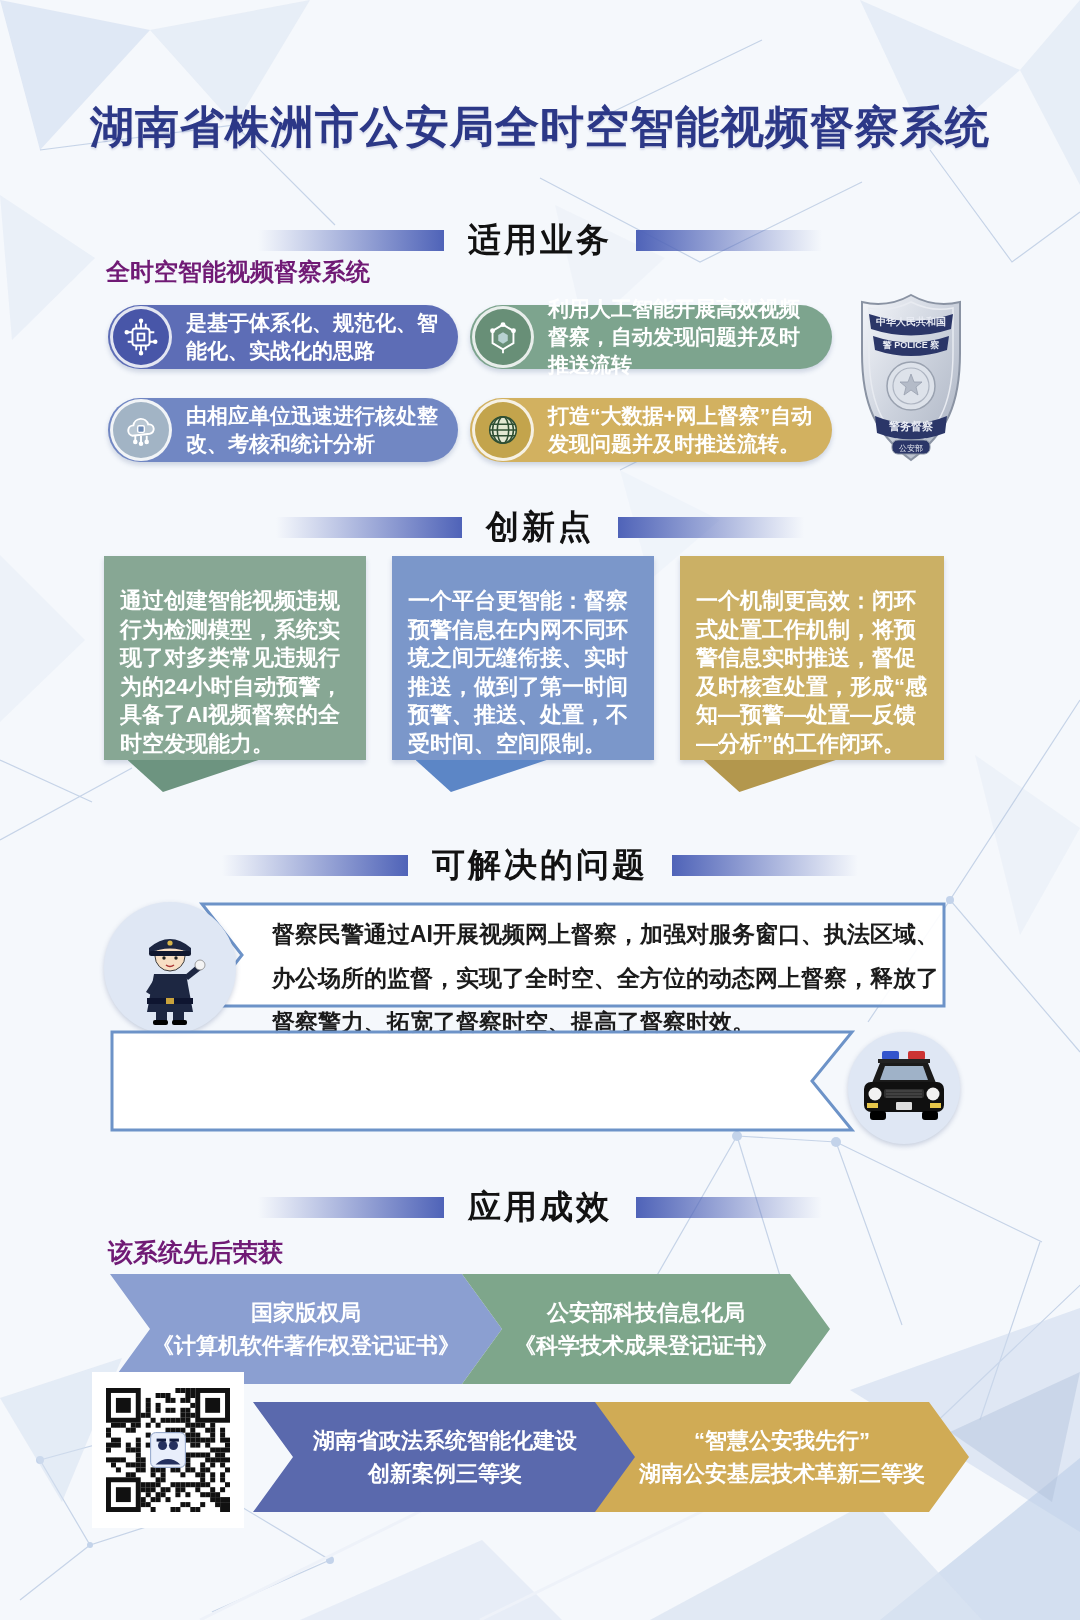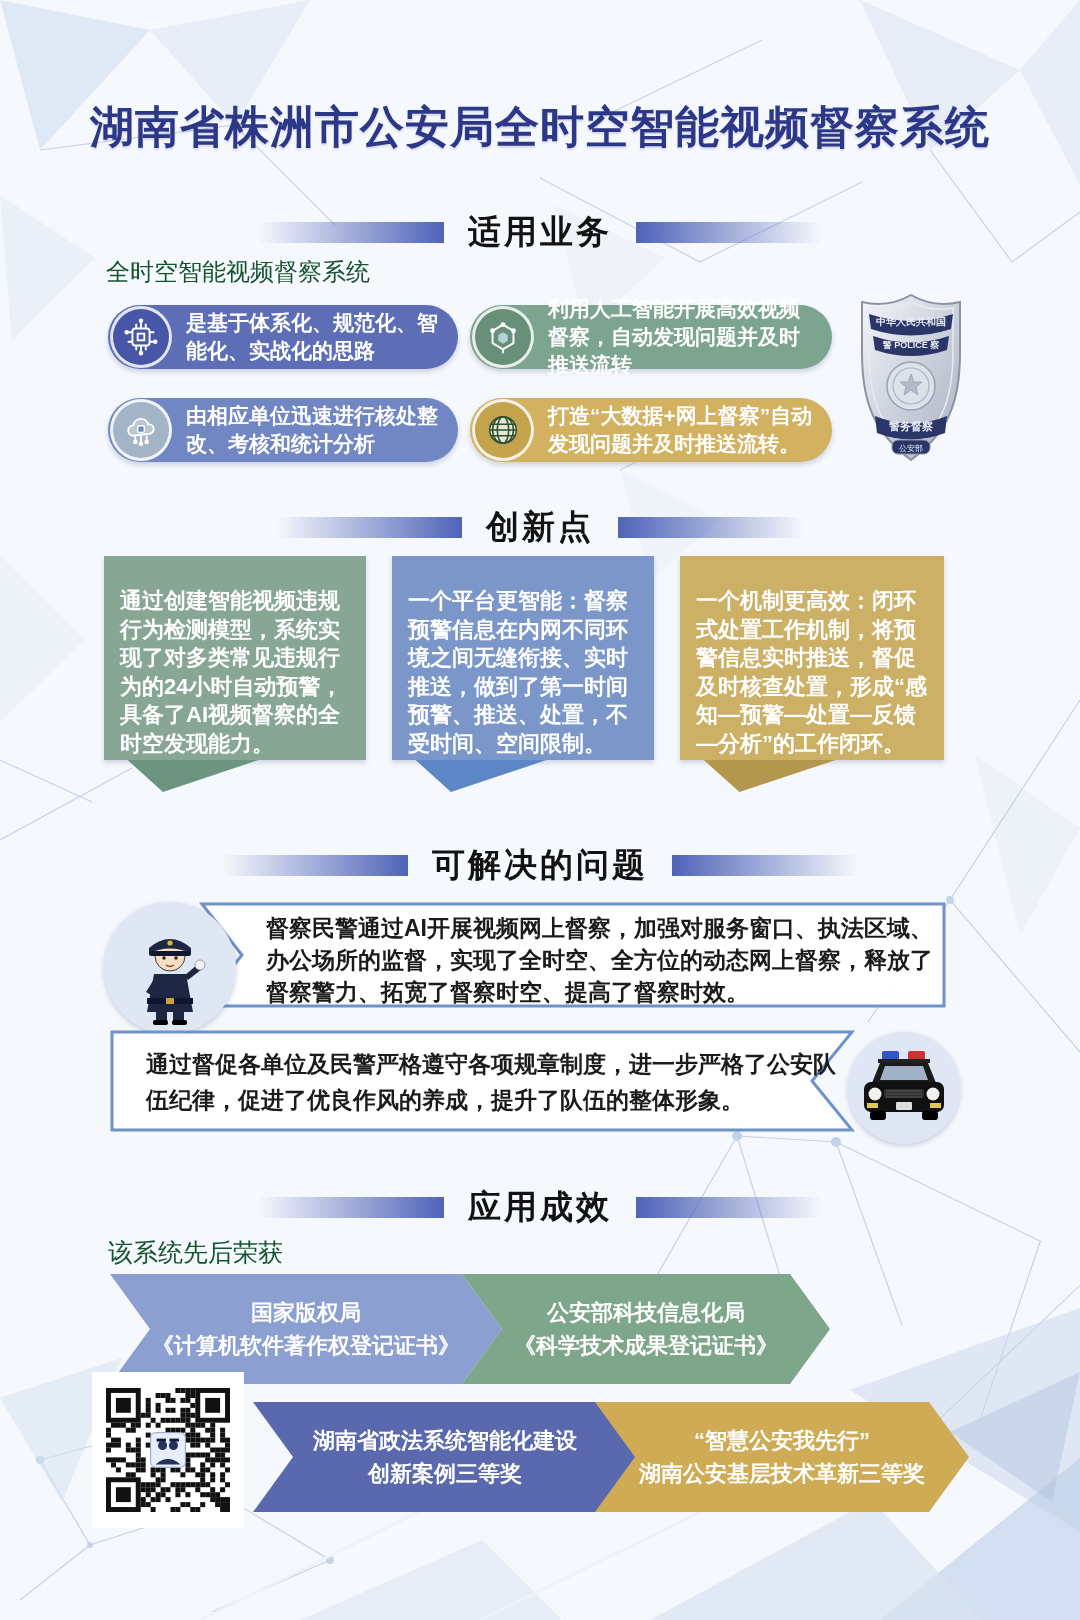--- a/index.html
+++ b/index.html
@@ -17,21 +17,21 @@
     text-shadow:0 2px 2px rgba(44,56,135,.15);
   }
 
   
   .sec-header{position:absolute;left:0;width:100%;display:flex;align-items:center;justify-content:center;gap:24px;}
   .sec-header h2{margin:0;font-size:33px;font-weight:900;color:#121212;letter-spacing:3px;}
   .hbar{width:186px;height:21px;}
   .hbar.left{background:linear-gradient(90deg,rgba(120,140,205,0),#4f63b8);}
   .hbar.right{background:linear-gradient(90deg,#4f63b8,rgba(120,140,205,0));}
 
-  .intro-label{position:absolute;font-size:24px;font-weight:400;color:#14532d;}
+  .intro-label{position:absolute;font-size:24px;font-weight:700;color:#701a75;}
 
   
   .pill{position:absolute;height:64px;border-radius:32px;color:#fff;display:flex;align-items:center;
         box-shadow:0 3px 5px rgba(60,80,130,.22);}
   .pill-icon{position:absolute;left:2px;top:1px;width:62px;height:62px;border-radius:50%;
         border:3px solid rgba(255,255,255,.85);box-sizing:border-box;
         display:flex;align-items:center;justify-content:center;}
   .pill-text{margin-left:78px;padding-right:16px;font-size:21px;line-height:28px;font-weight:600;}
   .pill-blue{background:#5d6db6}.pill-blue .pill-icon{background:#4856a8}
   .pill-green{background:#7da48e}.pill-green .pill-icon{background:#688f77}
@@ -106,21 +106,21 @@
       <polygon points="650,1620 872,1500 982,1620" fill="#d8e2f1" opacity=".7"></polygon>
       <polygon points="300,1620 482,1540 562,1620" fill="#dde6f3" opacity=".6"></polygon>
       <polygon points="0,1398 122,1358 62,1502" fill="#d4dff0" opacity=".5"></polygon>
       <polygon points="950,1432 1080,1372 1052,1502" fill="#aebfd9" opacity=".42"></polygon>
       <path d="M200,1620 L520,1462 M480,1620 L762,1482" stroke="#eef2f9" stroke-width="3" fill="none"></path>
     </g>
   </svg>
 
   <div class="main-title">湖南省株洲市公安局全时空智能视频督察系统</div>
 
-  <div class="sec-header" style="top:210px">
+  <div class="sec-header" style="top:218px">
     <span class="hbar left"></span>
     <h2>适用业务</h2>
     <span class="hbar right"></span>
   </div>
 
   <div class="intro-label" style="left:106px;top:256px">全时空智能视频督察系统</div>
 
   <div class="pill pill-blue" style="left:108px;top:305px;width:350px">
     <span class="pill-icon">
       <svg width="38" height="38" viewBox="0 0 40 40" fill="none" stroke="#fff" stroke-width="2">
@@ -220,21 +220,21 @@
 
   <div class="sec-header" style="top:843px">
     <span class="hbar left"></span>
     <h2>可解决的问题</h2>
     <span class="hbar right"></span>
   </div>
 
   <svg class="pshape" style="left:198px;top:900px" width="750" height="110" viewBox="0 0 750 110">
     <path d="M4,4 H746 V106 H4 L44,55 Z" fill="rgba(255,255,255,.92)" stroke="#6d93c8" stroke-width="3"></path>
   </svg>
-  <div class="ptext" style="left:266px;top:912px;width:668px;line-height:32px">督察民警通过AI开展视频网上督察，加强对服务窗口、执法区域、办公场所的监督，实现了全时空、全方位的动态网上督察，释放了督察警力、拓宽了督察时空、提高了督察时效。</div>
+  <div class="ptext" style="left:272px;top:912px;width:668px;line-height:44px">督察民警通过AI开展视频网上督察，加强对服务窗口、执法区域、办公场所的监督，实现了全时空、全方位的动态网上督察，释放了督察警力、拓宽了督察时空、提高了督察时效。</div>
   <div class="figure-circle" style="left:104px;top:902px;width:132px;height:132px">
     <svg width="108" height="116" viewBox="0 0 108 116">
       <circle cx="54" cy="46" r="15" fill="#f8dfc4" stroke="#3a3a3a" stroke-width="1"></circle>
       <path d="M33,38 Q54,20 75,38 L75,43 Q54,34 33,43 Z" fill="#1d2742"></path>
       <rect x="33" y="41" width="42" height="5" rx="2.5" fill="#10172e"></rect>
       <circle cx="54" cy="33" r="2.6" fill="#d8b64a"></circle>
       <circle cx="48" cy="48" r="1.7" fill="#222"></circle>
         <circle cx="60" cy="48" r="1.7" fill="#222"></circle>
       <path d="M50,55 Q54,58 58,55" stroke="#a33" stroke-width="1.5" fill="none"></path>
       <path d="M38,64 L70,64 L77,102 L31,102 Z" fill="#1d2742"></path>
@@ -246,21 +246,20 @@
       <rect x="40" y="102" width="11" height="10" fill="#1d2742"></rect>
         <rect x="57" y="102" width="11" height="10" fill="#1d2742"></rect>
       <rect x="37" y="110" width="15" height="5" rx="2" fill="#000"></rect>
         <rect x="56" y="110" width="15" height="5" rx="2" fill="#000"></rect>
     </svg>
   </div>
 
   <svg class="pshape" style="left:108px;top:1028px" width="748" height="106" viewBox="0 0 748 106">
     <path d="M4,4 H744 L704,53 L744,102 H4 Z" fill="rgba(255,255,255,.92)" stroke="#6d93c8" stroke-width="3"></path>
   </svg>
-  <div class="ptext" style="left:146px;top:1046px;width:692px;line-height:36px">通过督促各单位及民警严格遵守各项规章制度，进一步严格了公安队伍纪律，促进了优良作风的养成，提升了队伍的整体形象。</div>
   <div class="figure-circle" style="left:848px;top:1032px;width:112px;height:112px">
     <svg width="92" height="78" viewBox="0 0 92 78">
       <rect x="24" y="2" width="17" height="9" rx="2" fill="#3355cc"></rect>
       <rect x="50" y="2" width="17" height="9" rx="2" fill="#cc3333"></rect>
       <rect x="20" y="10" width="52" height="4" fill="#222"></rect>
       <path d="M22,14 L70,14 L78,34 L14,34 Z" fill="#1a1a1a"></path>
       <path d="M27,17 L65,17 L70,31 L22,31 Z" fill="#9fb2c8"></path>
       <rect x="6" y="33" width="80" height="30" rx="7" fill="#101010"></rect>
       <rect x="26" y="40" width="40" height="9" rx="2" fill="#2f2f2f"></rect>
       <path d="M28,42 H64 M28,45 H64 M28,48 H64" stroke="#555" stroke-width="1"></path>

